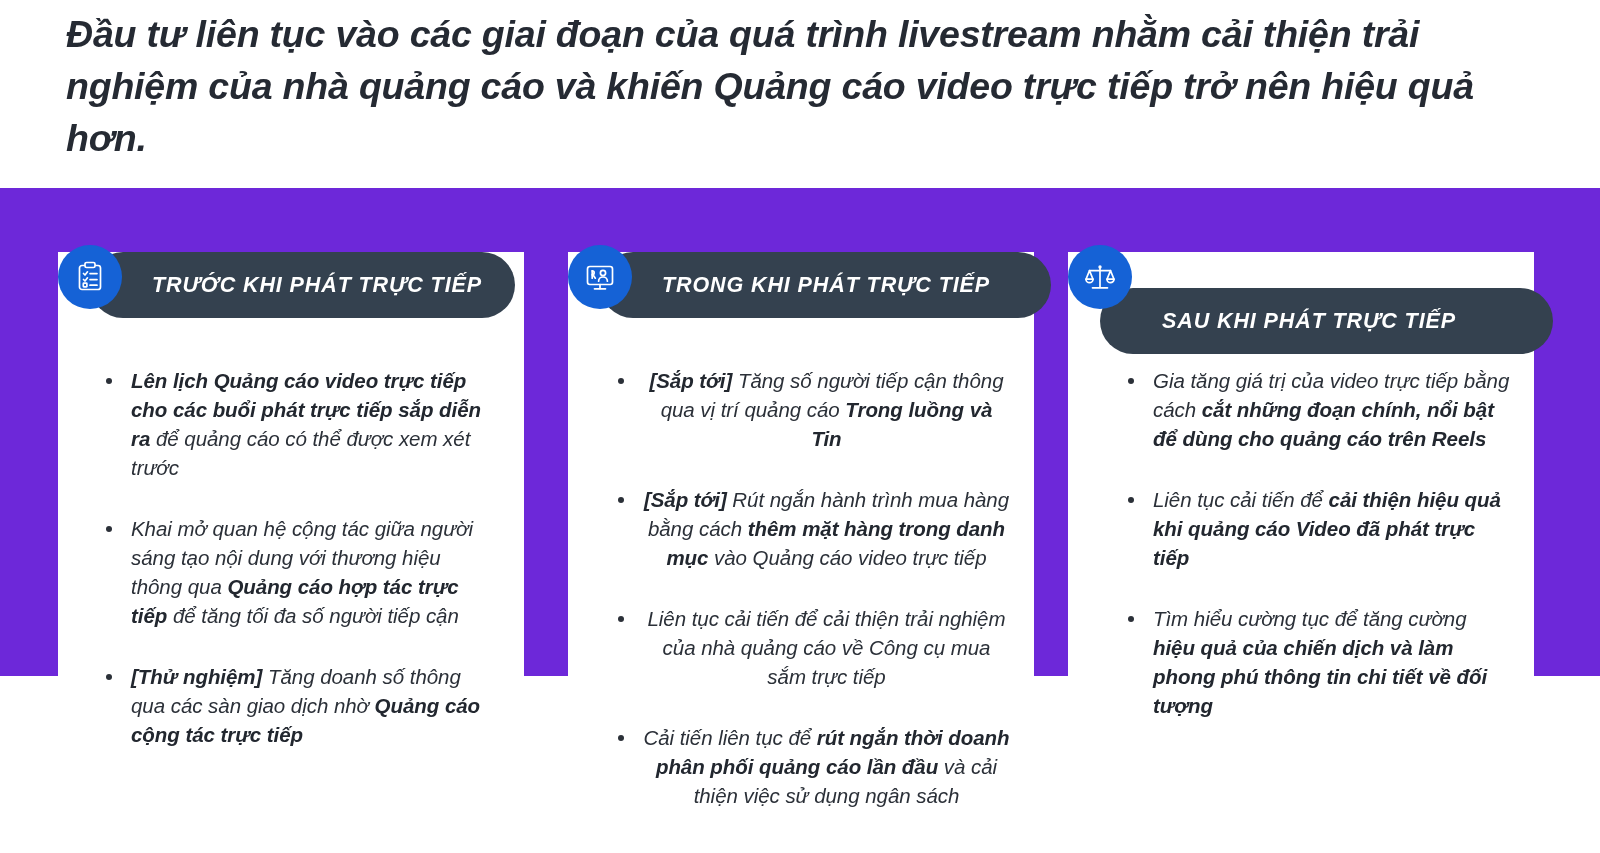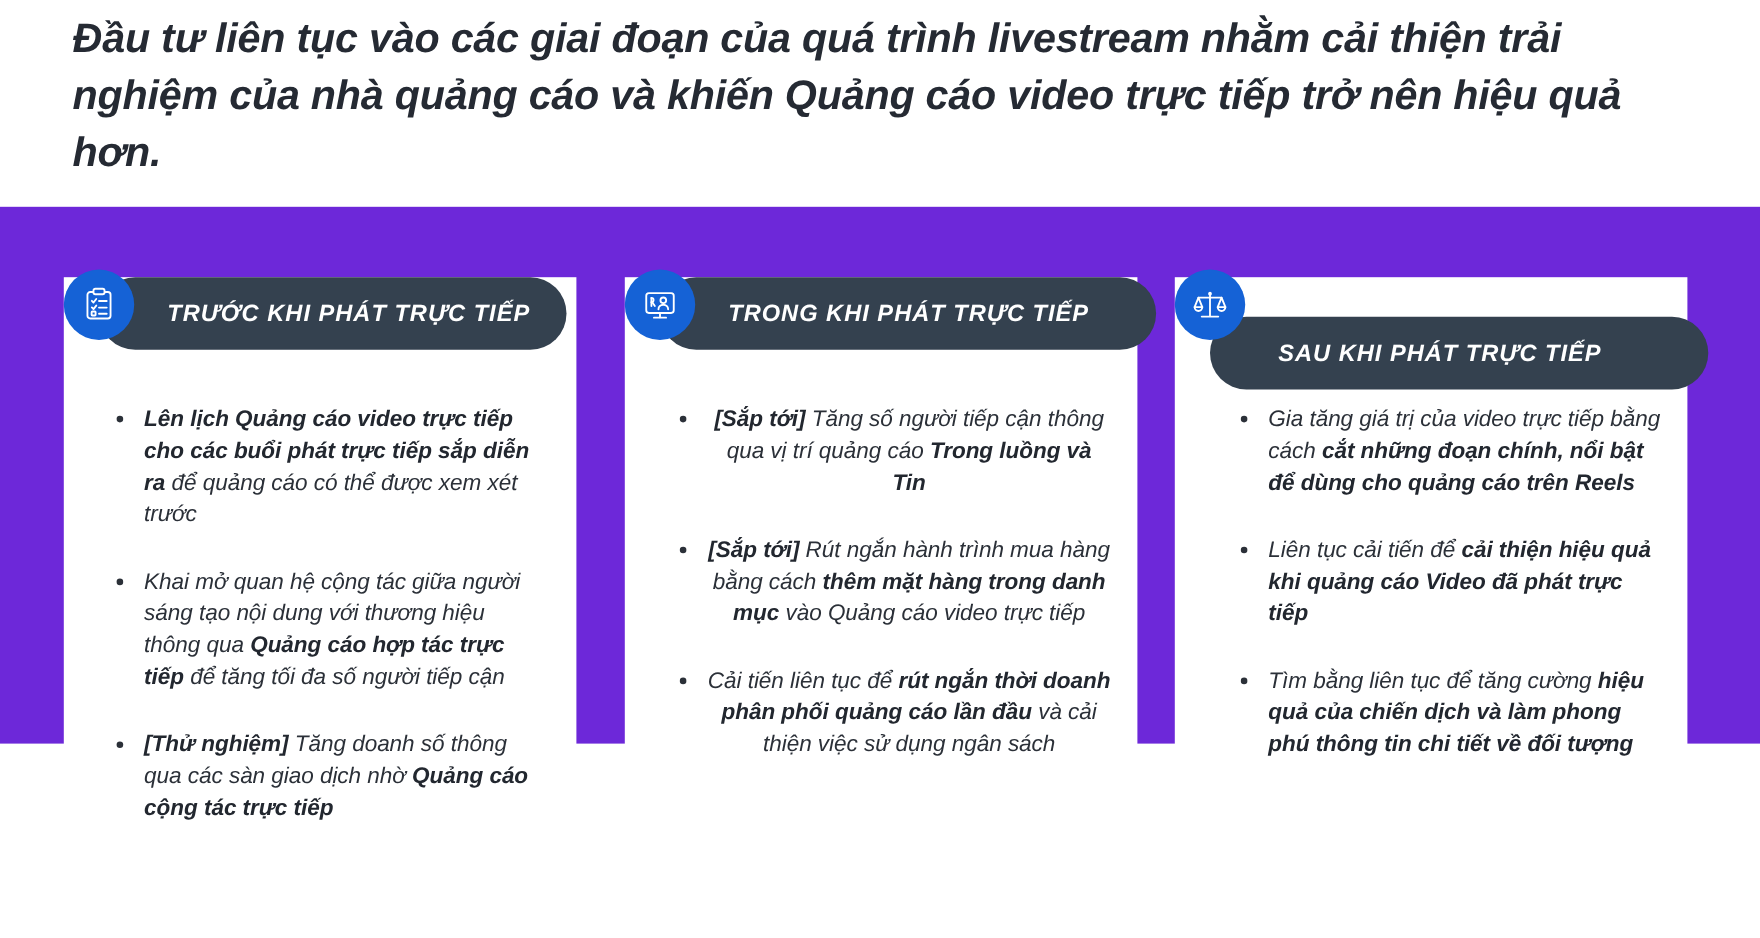--- a/index.html
+++ b/index.html
@@ -214,20 +214,21 @@
               <path d="M15.6 21.2c0-2.5 2-4.2 4.4-4.2s4.4 1.7 4.4 4.2"></path>
               <path d="M9.2 10.8v7.4"></path>
               <path d="M9.2 10.8c2.6 0 2.6 4 0 4h-0.1"></path>
               <path d="M10 14.8l2.3 3.4"></path>
             </svg>
           </div>
         </div>
         <div class="bullets">
           <div class="bullet"><b>[Sắp tới]</b><span> Tăng số người tiếp cận thông qua vị trí quảng cáo </span><b>Trong luồng và Tin</b></div>
           <div class="bullet"><b>[Sắp tới]</b><span> Rút ngắn hành trình mua hàng bằng cách </span><b>thêm mặt hàng trong danh mục</b><span> vào Quảng cáo video trực tiếp</span></div>
+          <div class="bullet"><span>Liên tục cải tiến để cải thiện trải nghiệm của nhà quảng cáo về Công cụ mua sắm trực tiếp</span></div>
           <div class="bullet"><span>Cải tiến liên tục để </span><b>rút ngắn thời doanh phân phối quảng cáo lần đầu</b><span> và cải thiện việc sử dụng ngân sách</span></div>
         </div>
       </div>
 
       <div class="card c3">
         <div class="card-header">
           <div class="pill">
             <span class="pill-title">SAU KHI PHÁT TRỰC TIẾP</span>
           </div>
           <div class="icon-circle">
@@ -239,20 +240,20 @@
               <path d="M6.5 10.6 L3 19.2 h7 Z"></path>
               <path d="M27.5 10.6 L24 19.2 h7 Z"></path>
               <path d="M3 19.2a3.5 3.5 0 0 0 7 0"></path>
               <path d="M24 19.2a3.5 3.5 0 0 0 7 0"></path>
             </svg>
           </div>
         </div>
         <div class="bullets">
           <div class="bullet"><span>Gia tăng giá trị của video trực tiếp bằng cách </span><b>cắt những đoạn chính, nổi bật để dùng cho quảng cáo trên Reels</b></div>
           <div class="bullet"><span>Liên tục cải tiến để </span><b>cải thiện hiệu quả khi quảng cáo Video đã phát trực tiếp</b></div>
-          <div class="bullet"><span>Tìm bằng liên tục để tăng cường </span><b>hiệu quả của chiến dịch và làm phong phú thông tin chi tiết về đối tượng</b></div>
+          <div class="bullet"><span>Tìm hiểu cường tục để tăng cường </span><b>hiệu quả của chiến dịch và làm phong phú thông tin chi tiết về đối tượng</b></div>
         </div>
       </div>
 
     </div>
   </div>
 
 </div>
 
 </body></html>

